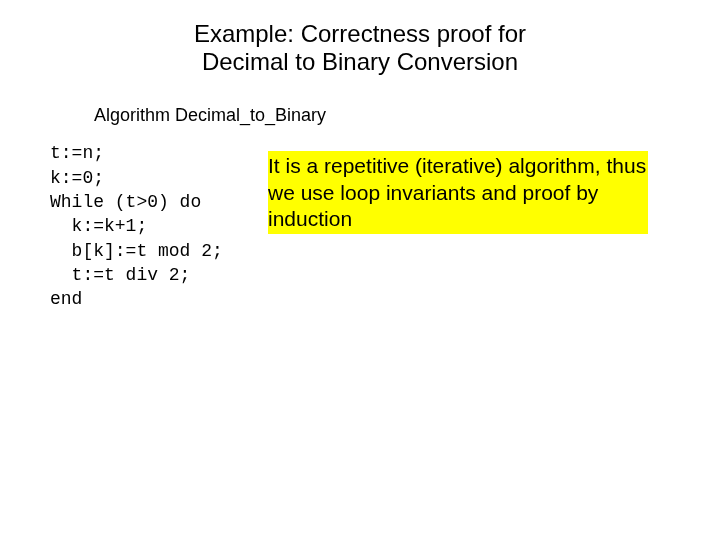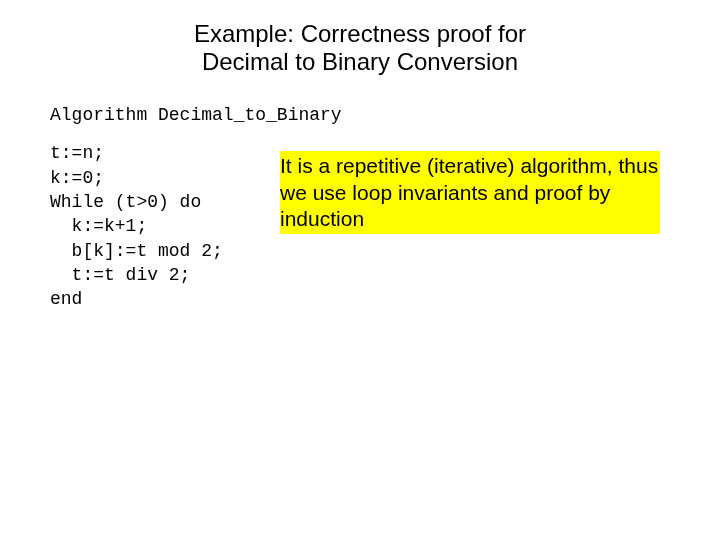--- a/index.html
+++ b/index.html
@@ -19,31 +19,32 @@
     position: relative;
   }
   .title {
     font-size: 24px;
     text-align: center;
     line-height: 1.15;
     margin: 0 0 28px 0;
     font-weight: 400;
   }
   .mono {
-    font-family: Liberation Mono, monospace;
+    font-family: Liberation Sans, sans-serif;
     font-size: 18px;
     line-height: 1.35;
     white-space: pre;
+    margin-left: 44px;
   }
   .algname { margin-bottom: 14px; }
   .iodesc { margin-bottom: 22px; }
   .row {
     display: flex;
     align-items: flex-start;
-    gap: 20px;
+    gap: 8px;
   }
   .codecol {
     font-family: "Courier New", Courier, monospace;
     font-size: 18px;
     line-height: 1.35;
     white-space: pre;
     flex: 0 0 auto;
     min-width: 210px;
   }
   .callout {

